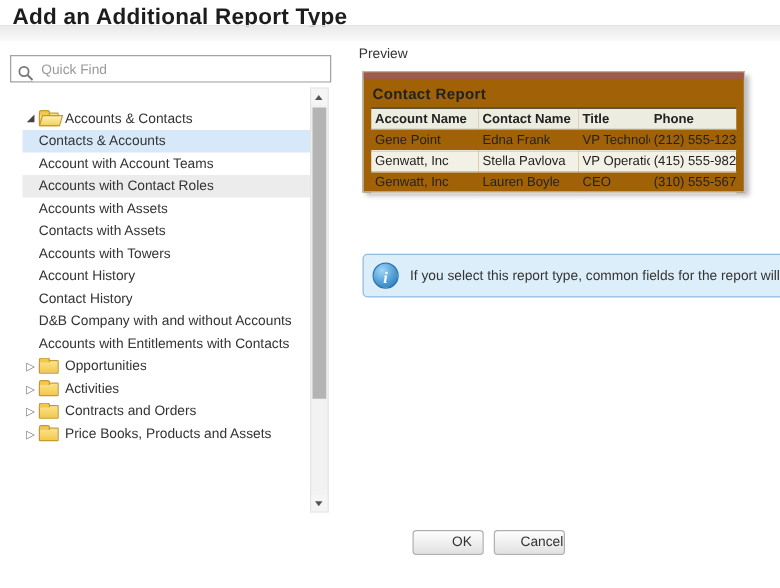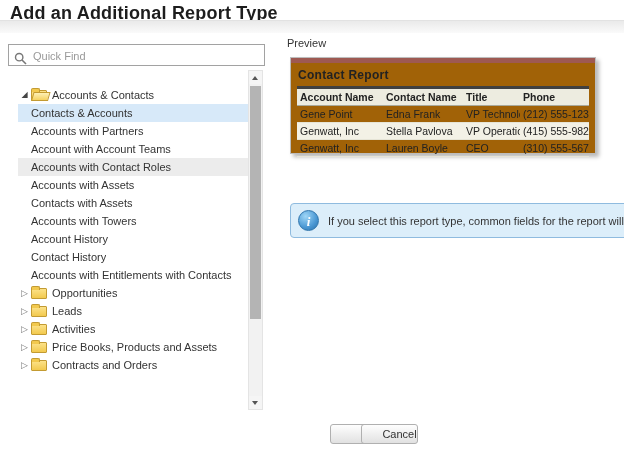--- a/index.html
+++ b/index.html
@@ -57,41 +57,41 @@
   .sb-down .sb-arrow{top:5px; border-left:3.5px solid transparent; border-right:3.5px solid transparent; border-top:4px solid #555;}
   #scrollbar-thumb{position:absolute; left:1px; top:15px; width:11px; height:233px; background:#b4b4b4;}
 
   
   #preview-label{left:287px; top:37px; font-size:11px; font-weight:normal; color:#333;}
   #preview-card{left:290px; top:57px; width:306px; height:97px; background:#a16207;
     border:1px solid #bdbdbd; box-shadow:3px 3px 4px rgba(0,0,0,.28);}
   #preview-card-accent{height:5px; background:var(--accent);}
   #report-title{margin:5px 7px 4px; font-size:12px; font-weight:bold; color:#222; letter-spacing:.3px;}
   #preview-table{width:292px; margin:0 6px; border-collapse:collapse; table-layout:fixed; font-size:10.5px;}
-  #preview-table th{background:var(--thead-bg); border-top:3px solid #404040; border-bottom:1px solid #a9a99b;
+  #preview-table th{background:var(--thead-bg); border-top:1px solid #404040; border-bottom:1px solid #a9a99b;
     font-weight:bold; text-align:left; padding:2px 3px; font-size:10.5px; color:#222;}
   #preview-table td{padding:2px 3px; border-bottom:1px solid #e6e4d6; color:#222; height:16px;
     white-space:nowrap; overflow:hidden;}
   #preview-table tr.alt td{background:var(--row-alt);}
   .c0{width:86px;} .c1{width:80px;} .c2{width:57px;}
 
   
   #info-banner{left:290px; top:203px; width:346px; height:35px; background:var(--info-bg);
     border:1px solid var(--info-border); border-radius:4px; display:flex; align-items:center; overflow:hidden;}
   #info-icon{width:21px; height:21px; flex:0 0 auto; margin-left:7px; border-radius:50%;
     background:radial-gradient(circle at 35% 28%, #9ed6f7, #4a97d3 60%, #2b71aa);
     border:1px solid #2e74ac; color:#fff; font:bold italic 13px/21px "Liberation Serif",serif; text-align:center;}
   #info-text{margin-left:9px; font-size:11px; color:#333; white-space:nowrap;}
 
   
   .btn{position:absolute; top:424px; height:20px; background:linear-gradient(180deg,#fefefe,#e1e1e1);
     border:1px solid #b0b0b0; border-radius:3px; font-family:"Liberation Sans",sans-serif;
     font-size:11px; color:#333; cursor:pointer;}
   #ok-button{left:330px; width:57px;padding-left:22px;}
-  #cancel-button{left:361px; width:57px;padding-left:20px;}
+  #cancel-button{left:395px; width:57px;padding-left:20px;}
 </style>
 </head>
 <body>
 
 <div class="abs" id="dialog-title">Add an Additional Report Type</div>
 <div class="abs" id="header-divider"></div>
 
 <div class="abs" id="quick-find-box">
   <svg width="13" height="13" viewBox="0 0 13 13">
     <circle cx="5.2" cy="5.2" r="3.7" fill="none" stroke="#777" stroke-width="1.4"></circle>
@@ -105,24 +105,20 @@
     <span class="twisty exp"></span>
     <span class="folder open"></span>
     <span class="lbl">Accounts &amp; Contacts</span>
   </div>
     <div class="tree-row leaf sel">
 
     <span class="lbl">Contacts &amp; Accounts</span>
   </div>
     <div class="tree-row leaf">
 
-    <span class="lbl">Accounts with Partners</span>
-  </div>
-    <div class="tree-row leaf">
-
     <span class="lbl">Account with Account Teams</span>
   </div>
     <div class="tree-row leaf hov">
 
     <span class="lbl">Accounts with Contact Roles</span>
   </div>
     <div class="tree-row leaf">
 
     <span class="lbl">Accounts with Assets</span>
   </div>
@@ -137,46 +133,45 @@
     <div class="tree-row leaf">
 
     <span class="lbl">Account History</span>
   </div>
     <div class="tree-row leaf">
 
     <span class="lbl">Contact History</span>
   </div>
     <div class="tree-row leaf">
 
+    <span class="lbl">D&amp;B Company with and without Accounts</span>
+  </div>
+    <div class="tree-row leaf">
+
     <span class="lbl">Accounts with Entitlements with Contacts</span>
   </div>
     <div class="tree-row">
     <span class="twisty col"></span>
     <span class="folder"></span>
     <span class="lbl">Opportunities</span>
   </div>
     <div class="tree-row">
     <span class="twisty col"></span>
     <span class="folder"></span>
-    <span class="lbl">Leads</span>
-  </div>
-    <div class="tree-row">
-    <span class="twisty col"></span>
-    <span class="folder"></span>
     <span class="lbl">Activities</span>
   </div>
     <div class="tree-row">
     <span class="twisty col"></span>
     <span class="folder"></span>
+    <span class="lbl">Contracts and Orders</span>
+  </div>
+    <div class="tree-row">
+    <span class="twisty col"></span>
+    <span class="folder"></span>
     <span class="lbl">Price Books, Products and Assets</span>
-  </div>
-    <div class="tree-row">
-    <span class="twisty col"></span>
-    <span class="folder"></span>
-    <span class="lbl">Contracts and Orders</span>
   </div>
   </div>
 
 <div class="abs" id="tree-scrollbar">
   <div class="sb-btn sb-up">
       <div class="sb-arrow"></div>
     </div>
   <div id="scrollbar-thumb"></div>
   <div class="sb-btn sb-down">
       <div class="sb-arrow"></div>

